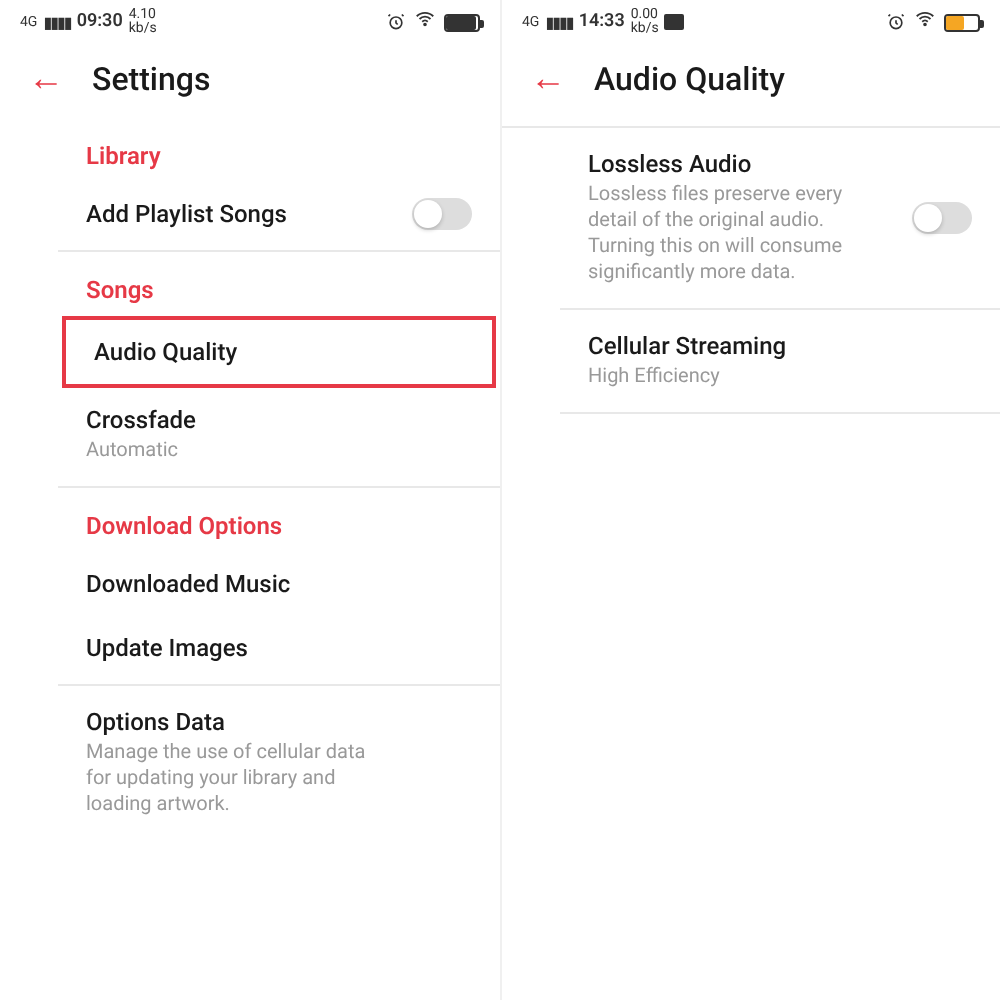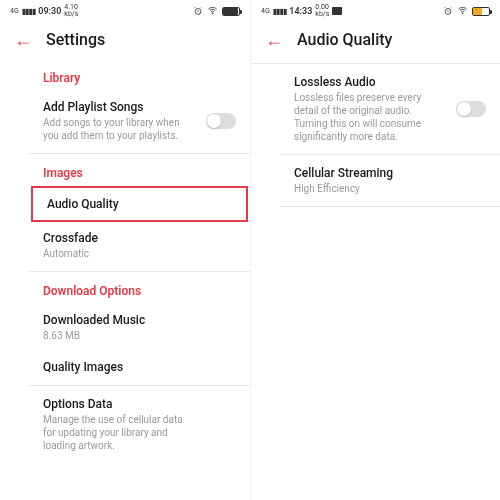--- a/index.html
+++ b/index.html
@@ -62,42 +62,40 @@
 
   <div class="header">
     <span class="back-arrow">←</span>
     <span class="header-title">Settings</span>
   </div>
 
   <div class="content">
     <div class="section-header">Library</div>
     <div class="row">
       <div class="row-title">Add Playlist Songs</div>
-      <div class="row-sub">Add songs to your library when you add them to your playlists.</div>
       <div class="toggle"></div>
     </div>
     <div class="divider"></div>
 
-    <div class="section-header">Images</div>
+    <div class="section-header">Songs</div>
     <div class="row highlight">
       <div class="row-title">Audio Quality</div>
     </div>
     <div class="row">
       <div class="row-title">Crossfade</div>
       <div class="row-sub">Automatic</div>
     </div>
     <div class="divider"></div>
 
     <div class="section-header">Download Options</div>
     <div class="row">
       <div class="row-title">Downloaded Music</div>
-      <div class="row-sub">8.63 MB</div>
     </div>
     <div class="row">
-      <div class="row-title">Quality Images</div>
+      <div class="row-title">Update Images</div>
     </div>
     <div class="divider"></div>
 
     <div class="row">
       <div class="row-title">Options Data</div>
       <div class="row-sub">Manage the use of cellular data for updating your library and loading artwork.</div>
     </div>
 
   </div>
 </div>

